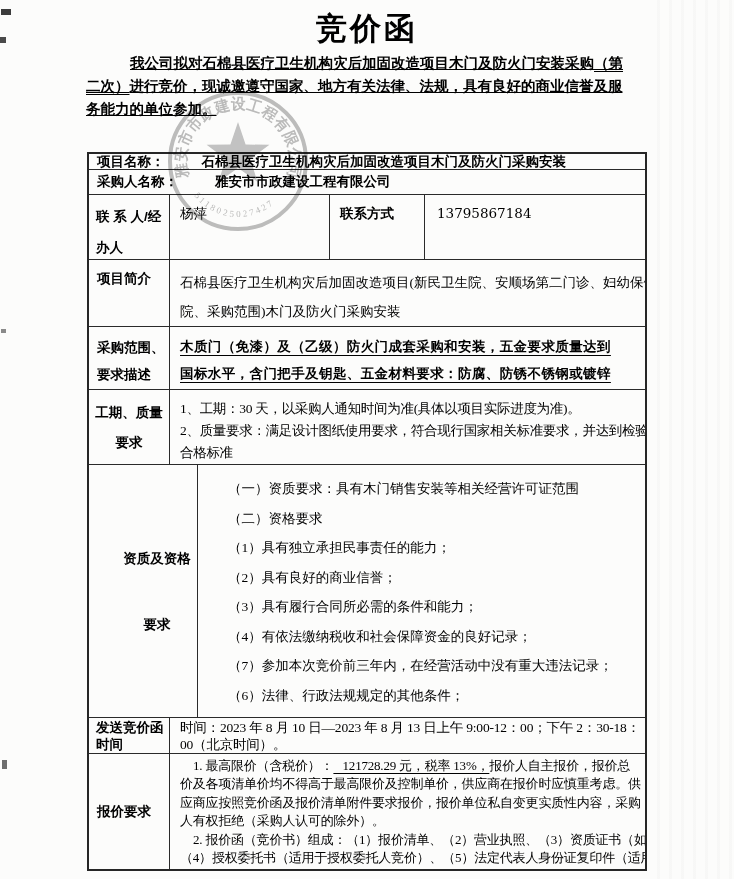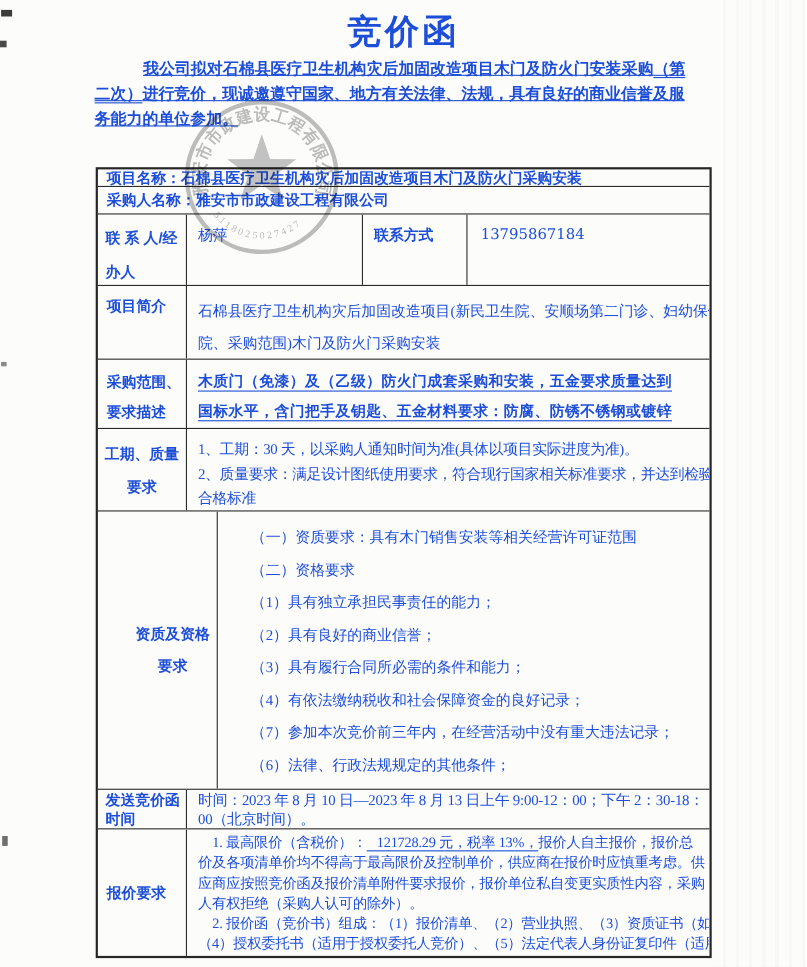--- a/index.html
+++ b/index.html
@@ -1,18 +1,18 @@
 <!DOCTYPE html>
 <html><head>
 <meta charset="utf-8">
 <style>
   html,body{margin:0;padding:0;background:#e8e8e8;}
   .page{
     position:relative;width:734px;height:879px;margin:0 auto;
-    background:#fcfcfb;overflow:hidden;color:#1d4ed8;
+    background:#fcfcfb;overflow:hidden;color:#000000;
     font-family:"Liberation Serif", serif;
   }
   
   .title{
     position:absolute;top:8px;left:0;width:100%;margin:0;
     text-align:center;font-size:31px;font-weight:700;letter-spacing:3px;
     font-family:"Liberation Sans", sans-serif;
   }
   
   .intro{position:absolute;left:86px;top:52px;width:566px;font-size:14.5px;font-weight:600;}
@@ -22,21 +22,21 @@
   
   .tbl{
     position:absolute;left:87px;top:152px;width:560px;height:719px;
     border:2px solid #262626;box-sizing:border-box;
     display:flex;flex-direction:column;font-size:13.5px;
   }
   .row{display:flex;border-bottom:1.5px solid #2a2a2a;box-sizing:border-box;overflow:hidden;}
   .row:last-child{border-bottom:none;}
   .r1{height:16px;} .r2{height:25px;} .r3{height:65px;} .r4{height:67px;}
   .r5{height:63px;} .r6{height:75px;} .r7{height:253px;} .r8{height:36px;} .r9{flex:1;}
-  .cell{box-sizing:border-box;overflow:hidden;}
+  .cell{box-sizing:border-box;overflow:hidden;gap:37px;}
   .full{flex:1;display:flex;align-items:center;padding:0 8px;white-space:nowrap;}
   .lab{font-weight:700;font-family:"Liberation Sans", sans-serif;}
   .valb{font-weight:700;font-family:"Liberation Sans", sans-serif;}
   .lcell{flex:0 0 81px;width:81px;border-right:1.5px solid #2a2a2a;
          font-weight:700;font-family:"Liberation Sans", sans-serif;white-space:nowrap;}
   .ccell{flex:1;white-space:nowrap;}
   
   .r3 .lcell{padding:6px 0 0 7px;line-height:31px;}
   .namecell{flex:0 0 160px;width:160px;border-right:1.5px solid #2a2a2a;padding:10px 0 0 10px;}
   .phlabcell{flex:0 0 95px;width:95px;border-right:1.5px solid #2a2a2a;padding:10px 0 0 10px;

